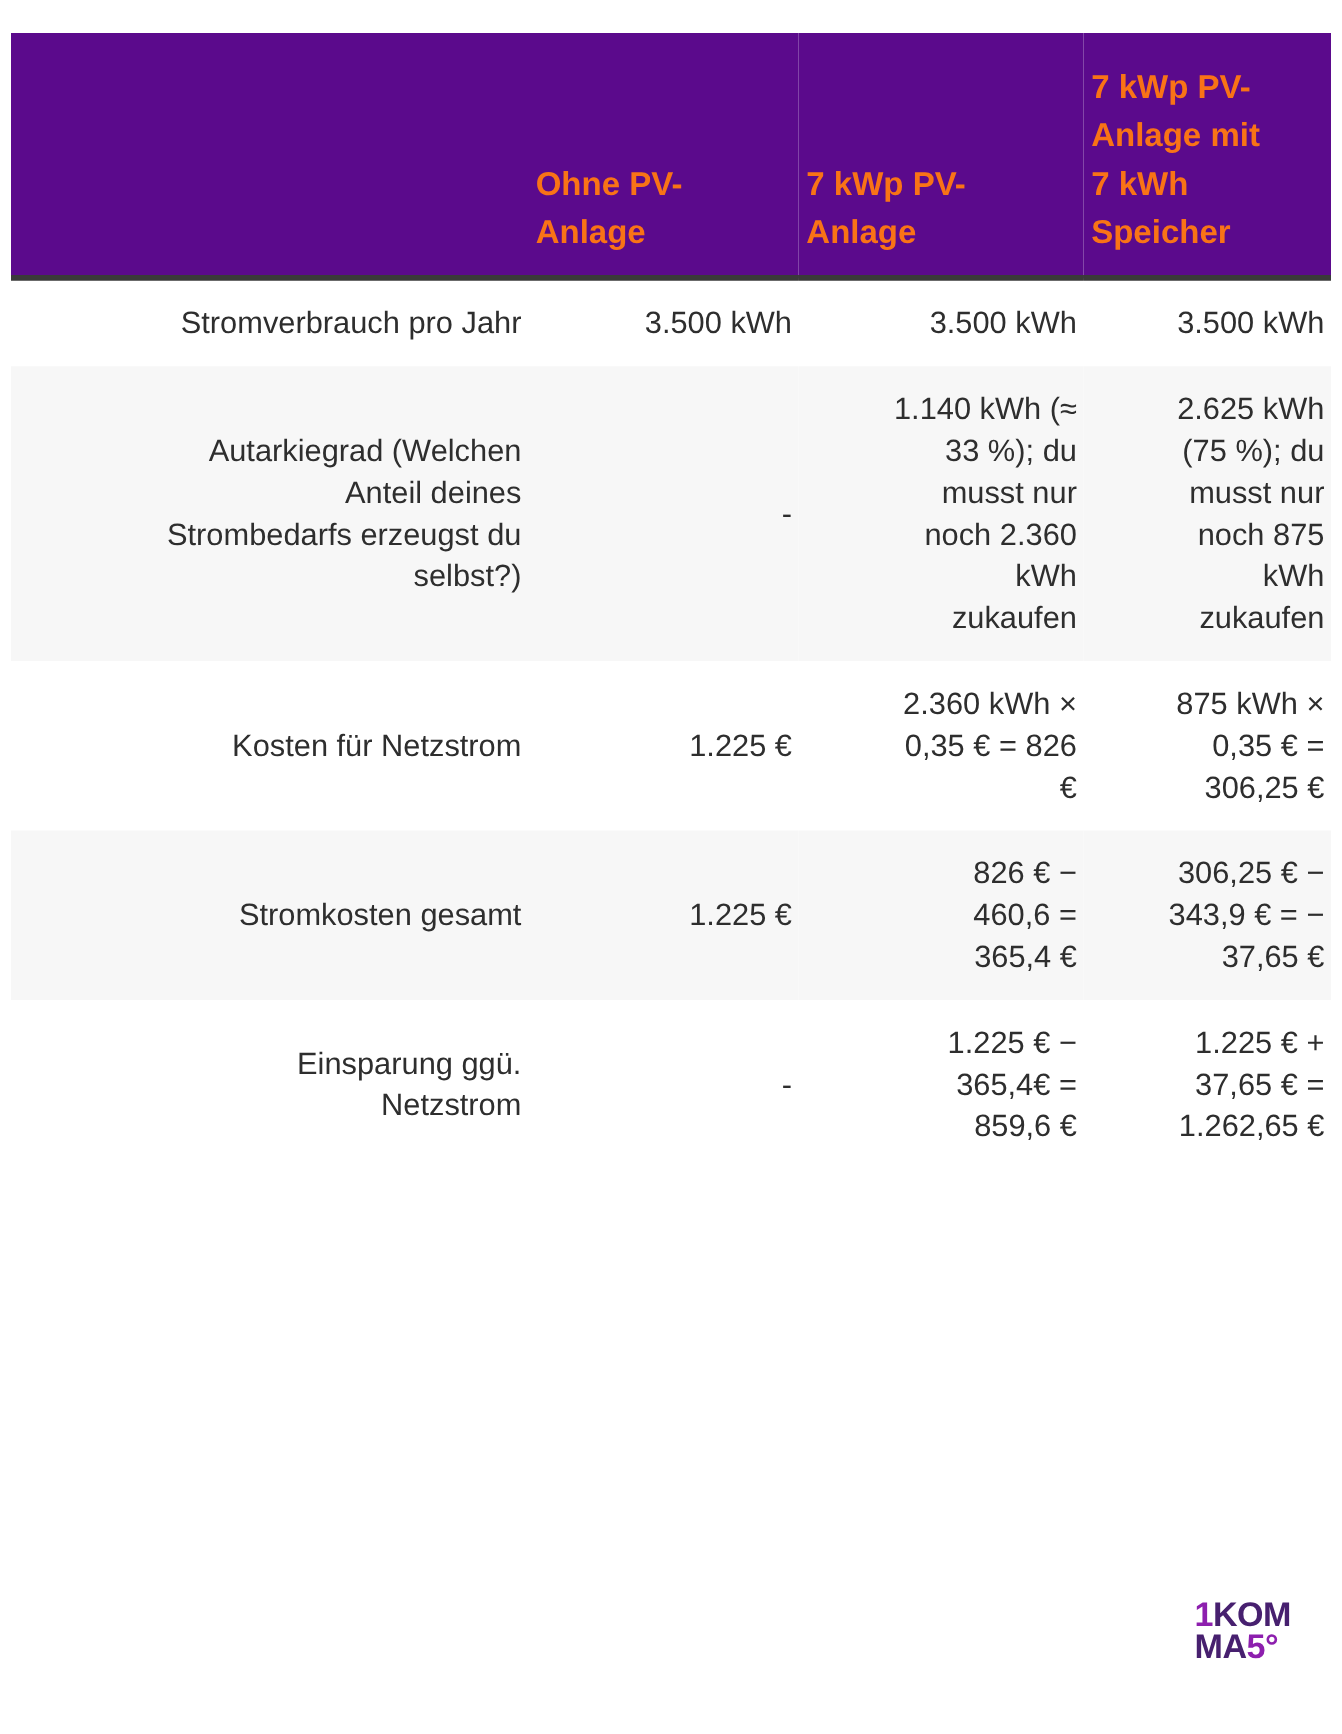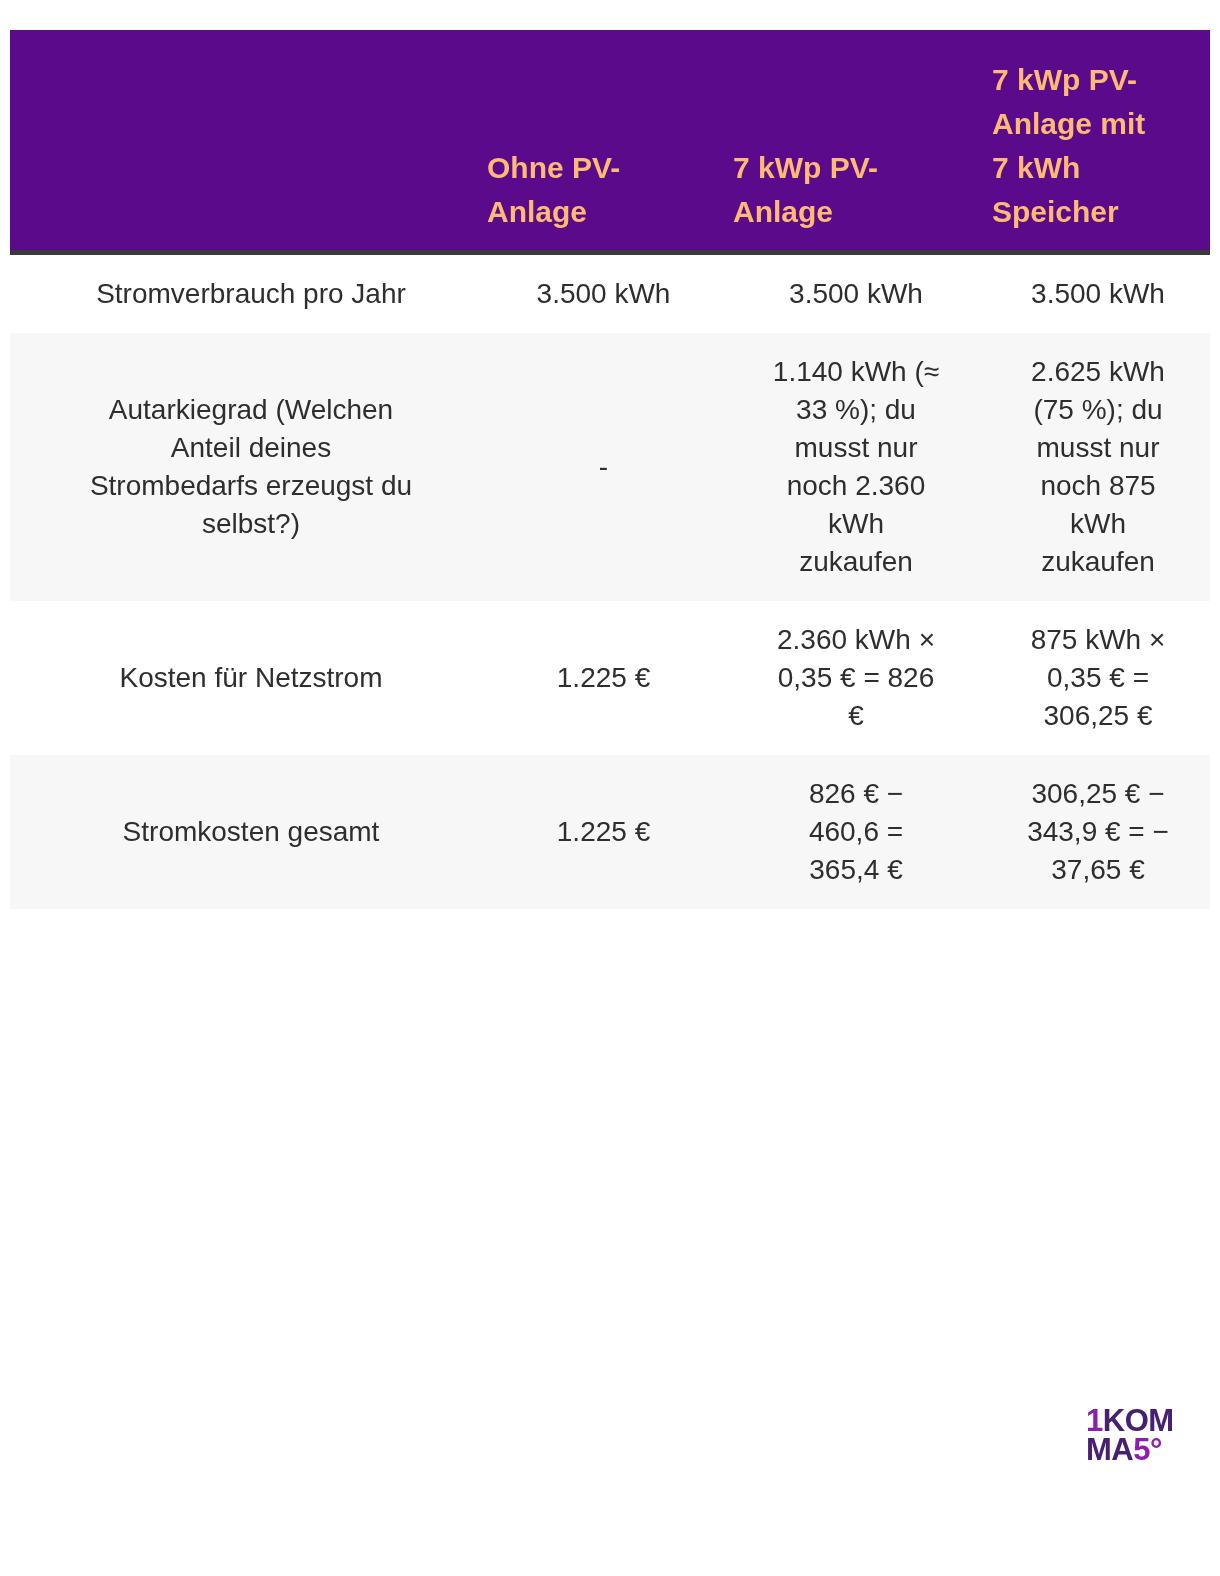--- a/index.html
+++ b/index.html
@@ -10,38 +10,38 @@
   }
   .comparison-table{
     position:absolute;left:10px;top:30px;width:1200px;
     border-collapse:collapse;table-layout:fixed;
   }
   .comparison-table col.c1{width:470px;}
   .comparison-table col.c2{width:246px;}
   .comparison-table col.c3{width:259px;}
   .comparison-table col.c4{width:225px;}
   .comparison-table thead th{
-    background:#5B0A8C;color:#fdba74;
+    background:#5B0A8C;color:#f97316;
     font-size:30px;line-height:44px;font-weight:700;
     text-align:left;vertical-align:bottom;
     padding:28px 6px 16px 7px;
     border-bottom:5px solid #3A3A3A;
     white-space:pre-line;
     height:205px;box-sizing:border-box;
   }
   .comparison-table tbody td{
     font-size:28px;line-height:38px;color:#2E2E2E;
-    vertical-align:middle;text-align:center;
+    vertical-align:middle;text-align:right;
     padding:20px 6px 20px 7px;
     white-space:pre-line;
   }
   .comparison-table tbody td.rowlabel{padding-left:18px;}
   .comparison-table tbody tr:nth-child(even){background:#F7F7F7;}
   .brand-logo{
-    position:absolute;left:1086px;top:1406px;
+    position:absolute;left:1086px;top:1453px;
     font-size:31px;line-height:29px;font-weight:800;
     letter-spacing:-0.5px;white-space:nowrap;
   }
   .brand-logo .dark{color:#47206F;}
   .brand-logo .bright{color:#8D1FAE;}
 </style>
 </head>
 <body>
 
 <table class="comparison-table">
@@ -103,19 +103,30 @@
     <tr>
       <td class="rowlabel">Stromkosten gesamt</td>
       <td>1.225 €</td>
       <td>826 € −
 460,6 =
 365,4 €</td>
       <td>306,25 € −
 343,9 € = −
 37,65 €</td>
     </tr>
+    <tr>
+      <td class="rowlabel">Einsparung ggü.
+Netzstrom</td>
+      <td>-</td>
+      <td>1.225 € −
+365,4€ =
+859,6 €</td>
+      <td>1.225 € +
+37,65 € =
+1.262,65 €</td>
+    </tr>
   </tbody>
 </table>
 
 <div class="brand-logo">
   <div><span class="bright">1</span><span class="dark">KOM</span></div>
   <div><span class="dark">MA</span><span class="bright">5°</span></div>
 </div>
 
 </body></html>

